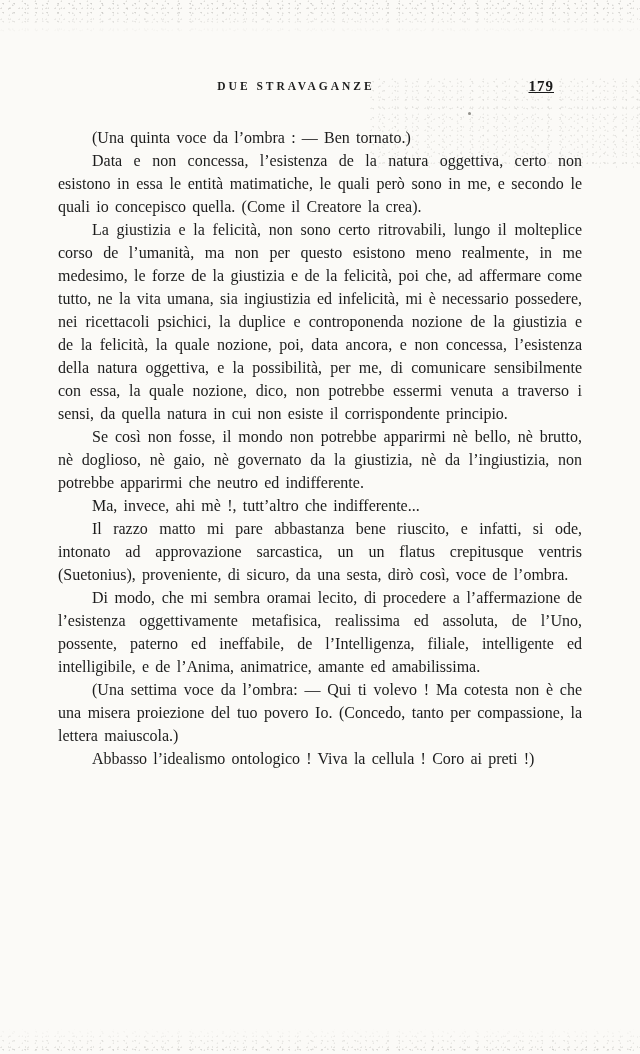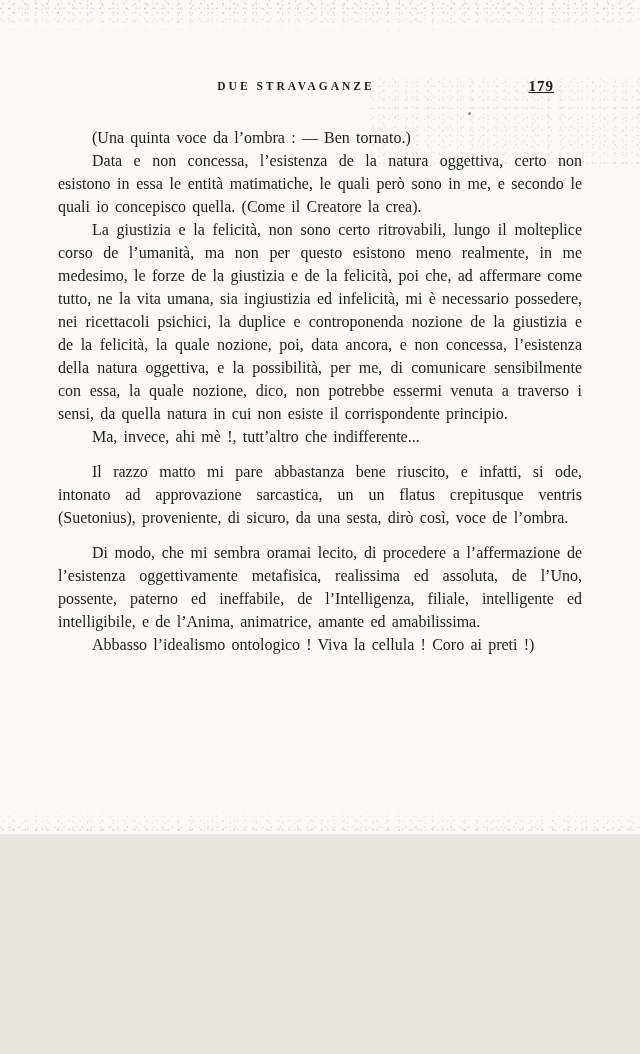--- a/index.html
+++ b/index.html
@@ -3,21 +3,21 @@
 <meta charset="utf-8">
 <style>
   html, body {
     margin: 0;
     padding: 0;
     background: #e8e6e1;
   }
   .page {
     position: relative;
     width: 640px;
-    height: 834px;
+    height: 1054px;
     margin: 0 auto;
     background: #fbfaf7;
     overflow: hidden;
     font-family: "Liberation Serif", "DejaVu Serif", serif;
     color: #1c1c1c;
   }
   
   .speckle {
     position: absolute;
     pointer-events: none;
@@ -92,21 +92,21 @@
     font-size: 16px;
     line-height: 23px;
     text-align: justify;
     word-spacing: 0.14em;
   }
   .para {
     margin: 0;
     text-indent: 34px;
   }
   .para.gap {
-    margin-top: 12px;
+    margin-top: 0;
   }
   .italic { }
   .roman  { font-style: normal; }
 </style>
 </head>
 <body>
 
 <div class="page">
 
   <div class="speckle speckle-top"></div>
@@ -117,19 +117,21 @@
   <div class="running-head">
     <span class="running-title">DUE STRAVAGANZE</span>
     <span class="page-number">179</span>
   </div>
 
   <div class="text-column">
 
   <p class="para"><span class="italic">(Una quinta voce da l’ombra : </span><span class="roman">— Ben tornato.)</span></p>
       <p class="para"><span class="roman">Data e non concessa, l’esistenza de la natura oggettiva, certo non esistono in essa le entità matimatiche, le quali però sono in me, e secondo le quali io concepisco quella. (Come il Creatore la crea).</span></p>
       <p class="para"><span class="roman">La giustizia e la felicità, non sono certo ritrovabili, lungo il molteplice corso de l’umanità, ma non per questo esistono meno realmente, in me medesimo, le forze de la giustizia e de la felicità, poi che, ad affermare come tutto, ne la vita umana, sia ingiustizia ed infelicità, mi è necessario possedere, nei ricettacoli psichici, la duplice e controponenda nozione de la giustizia e de la felicità, la quale nozione, poi, data ancora, e non concessa, l’esistenza della natura oggettiva, e la possibilità, per me, di comunicare sensibilmente con essa, la quale nozione, dico, non potrebbe essermi venuta a traverso i sensi, da quella natura in cui non esiste il corrispondente principio.</span></p>
+      <p class="para"><span class="roman">Se così non fosse, il mondo non potrebbe apparirmi nè bello, nè brutto, nè doglioso, nè gaio, nè governato da la giustizia, nè da l’ingiustizia, non potrebbe apparirmi che neutro ed indifferente.</span></p>
       <p class="para"><span class="roman">Ma, invece, ahi mè !, tutt’altro che indifferente...</span></p>
       <p class="para gap"><span class="roman">Il razzo matto mi pare abbastanza bene riuscito, e infatti, si ode, intonato ad approvazione sarcastica, un un </span><span class="italic">flatus crepitusque ventris</span><span class="roman"> (Suetonius), proveniente, di sicuro, da una sesta, dirò così, voce de l’ombra.</span></p>
       <p class="para gap"><span class="roman">Di modo, che mi sembra oramai lecito, di procedere a l’affermazione de l’esistenza oggettivamente metafisica, realissima ed assoluta, de l’Uno, possente, paterno ed ineffabile, de l’Intelligenza, filiale, intelligente ed intelligibile, e de l’Anima, animatrice, amante ed amabilissima.</span></p>
+      <p class="para gap"><span class="italic">(Una settima voce da l’ombra: </span><span class="roman">— Qui ti volevo ! Ma cotesta non è che una misera proiezione del tuo povero Io. (Concedo, tanto per compassione, la lettera maiuscola.)</span></p>
       <p class="para"><span class="roman">Abbasso l’idealismo ontologico ! Viva la cellula ! Coro ai preti !)</span></p>
     </div>
 
 </div>
 
 </body></html>

